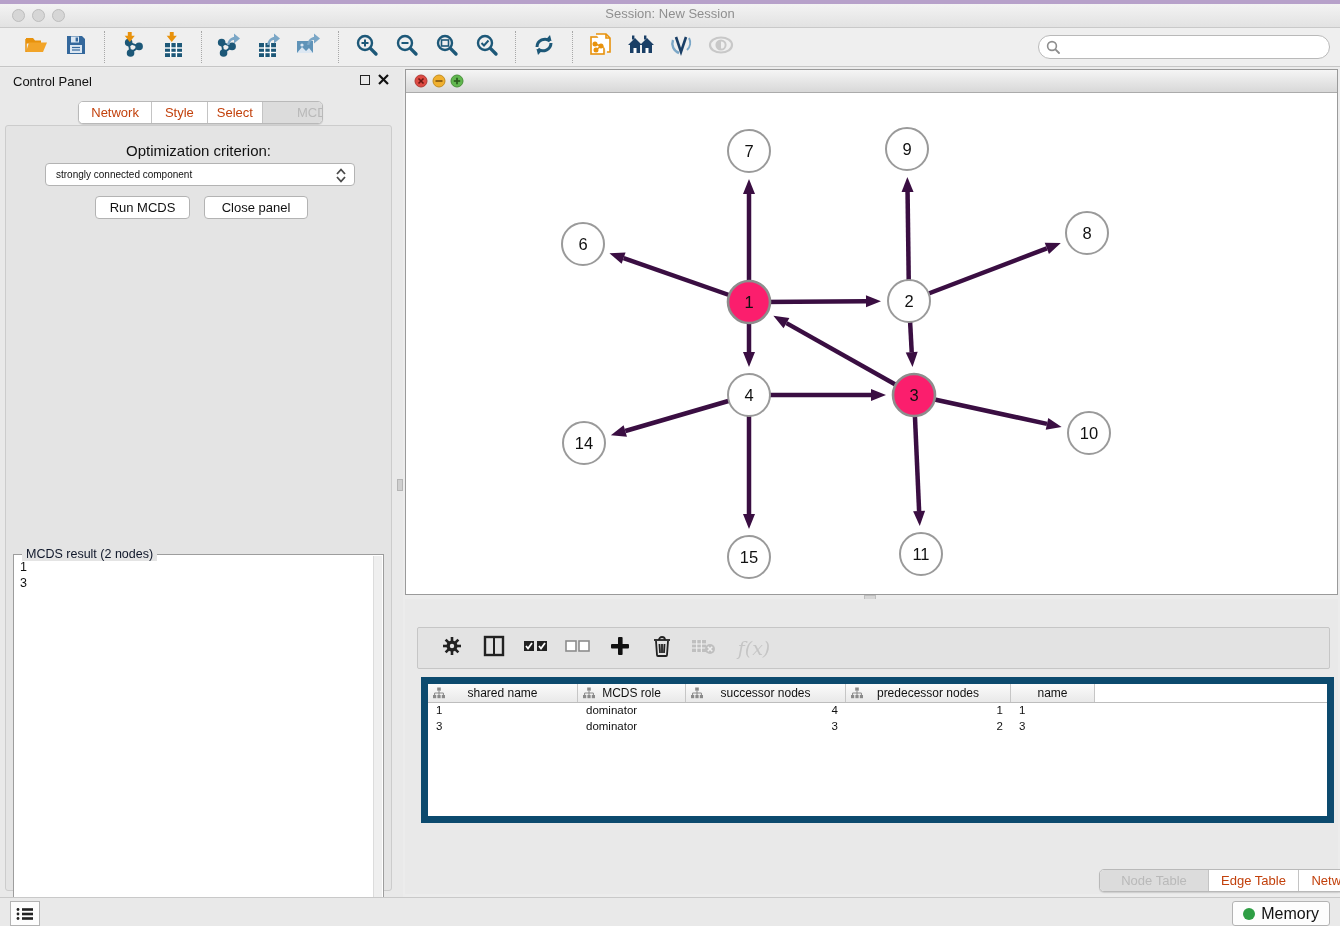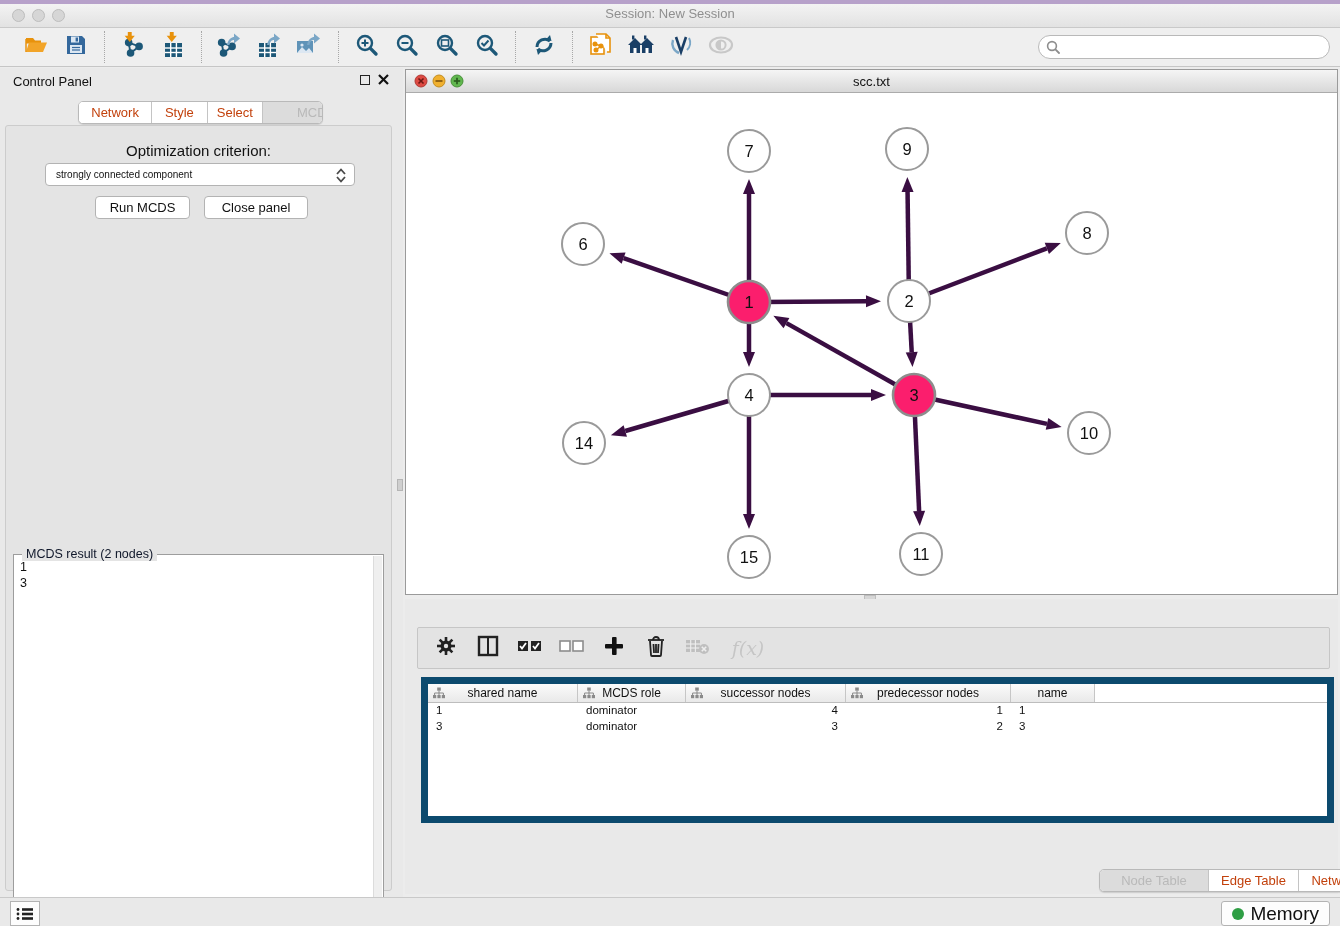--- a/index.html
+++ b/index.html
@@ -56,40 +56,40 @@
   .hsplit-grip { position:absolute; left:864px; top:591px; width:12px; height:5px; background:#d6d6d6; border:1px solid #bdbdbd; }
 
   
   .net-window { position:absolute; left:405px; top:65px; width:933px; height:526px; border:1px solid #9a9a9a; background:#fff; }
   .net-titlebar { position:absolute; left:0; top:0; width:100%; height:23px; background:linear-gradient(#f5f5f5,#d8d8d8); border-bottom:1px solid #ababab; }
   .net-title { position:absolute; top:4px; width:100%; text-align:center; font-size:13px; color:#111; }
   .net-canvas { position:absolute; left:0; top:23px; width:931px; height:501px; background:#fff; }
 
   
   .table-panel { position:absolute; left:405px; top:595px; width:933px; height:295px; background:#e9e9e9; }
-  .tp-toolbar { position:absolute; left:12px; top:28px; width:913px; height:42px; background:#e3e3e3; border:1px solid #c6c6c6; border-radius:2px; display:flex; align-items:center; padding-left:14px; gap:14px; }
+  .tp-toolbar { position:absolute; left:12px; top:28px; width:913px; height:42px; background:#e3e3e3; border:1px solid #c6c6c6; border-radius:2px; display:flex; align-items:center; padding-left:20px; gap:14px; }
   .tp-btn { width:28px; height:28px; display:flex; align-items:center; justify-content:center; }
   .tp-btn.disabled { opacity:.4; }
   .fx-label { font-size:19px; font-style:italic; font-family:"DejaVu Serif", serif; color:#9a9a9a; }
 
   .node-table { position:absolute; left:16px; top:78px; width:913px; height:146px; background:#fff; border:7px solid #0c4a6e; overflow:hidden; }
   .tbl-header { display:flex; height:19px; border-bottom:1px solid #bdbdbd; }
   .th-cell { background:linear-gradient(#fbfbfb,#e9e9e9); border-right:1px solid #c6c6c6; display:flex; align-items:center; justify-content:center; gap:6px; font-size:12px; color:#111; position:relative; }
   .th-icon { position:absolute; left:5px; top:3px; }
   .tbl-row { display:flex; height:16px; font-size:11.5px; color:#111; }
   .td-cell { padding:1px 8px 0 8px; overflow:hidden; white-space:nowrap; }
   .td-right { text-align:right; }
 
   .bottom-tabs { left:694px; top:270px; }
   .bt-wrap { position:absolute; }
 
   
   .statusbar { position:absolute; left:0; top:893px; width:100%; height:31px; background:#e9e9e9; border-top:1px solid #c9c9c9; }
   .list-btn { position:absolute; left:10px; top:3px; width:30px; height:25px; background:#fdfdfd; border:1px solid #b3b3b3; display:flex; align-items:center; justify-content:center; }
-  .memory-btn { position:absolute; right:10px; top:3px; height:25px; background:#fdfdfd; border:1px solid #b3b3b3; border-radius:3px; display:flex; align-items:center; gap:6px; padding:0 10px; font-size:19px; color:#111; }
+  .memory-btn { position:absolute; right:10px; top:3px; height:25px; background:#fdfdfd; border:1px solid #b3b3b3; border-radius:3px; display:flex; align-items:center; gap:6px; padding:0 10px; font-size:16px; color:#111; }
   .mem-dot { width:12px; height:12px; border-radius:50%; background:#2e9e44; }
 </style>
 </head>
 <body>
 
 <div class="app">
 
   <div class="titlebar">
     <div class="tl-dot" style="left:12px"></div>
     <div class="tl-dot" style="left:32px"></div>
@@ -342,21 +342,20 @@
         <g>
             <circle cx="25" cy="11" r="6" fill="#f0b02f" stroke="#c38d1f"></circle>
             <line x1="21.5" y1="11" x2="28.5" y2="11" stroke="#8a5d10" stroke-width="1.8"></line>
           </g>
         <g>
             <circle cx="43" cy="11" r="6" fill="#61b74f" stroke="#479038"></circle>
             <line x1="39.8" y1="11" x2="46.2" y2="11" stroke="#2a5d1e" stroke-width="1.7"></line>
             <line x1="43" y1="7.8" x2="43" y2="14.2" stroke="#2a5d1e" stroke-width="1.7"></line>
           </g>
       </svg>
-      <div class="net-title">scc.txt</div>
     </div>
     <svg class="net-canvas" id="graph-svg" viewBox="0 0 931 501">
         <line x1="343" y1="209" x2="343" y2="101" stroke="#3a0e42" stroke-width="4.5"></line>
         <polygon points="343,86 349,101 337,101" fill="#3a0e42"></polygon>
         <line x1="343" y1="209" x2="217.59352831117695" y2="165.18328097619434" stroke="#3a0e42" stroke-width="4.5"></line>
         <polygon points="203.43299517937103,160.23562482170794 219.57259077297152,159.51906772347198 215.61446584938238,170.8474942289167" fill="#3a0e42"></polygon>
         <line x1="343" y1="209" x2="460.000839819146" y2="208.26874475113033" stroke="#3a0e42" stroke-width="4.5"></line>
         <polygon points="475.0005468589788,208.17499658213137 460.03833908674557,214.26862756706345 459.9633405515464,202.2688619351972" fill="#3a0e42"></polygon>
         <line x1="343" y1="209" x2="343" y2="259" stroke="#3a0e42" stroke-width="4.5"></line>
         <polygon points="343,274 337,259 349,259" fill="#3a0e42"></polygon>

